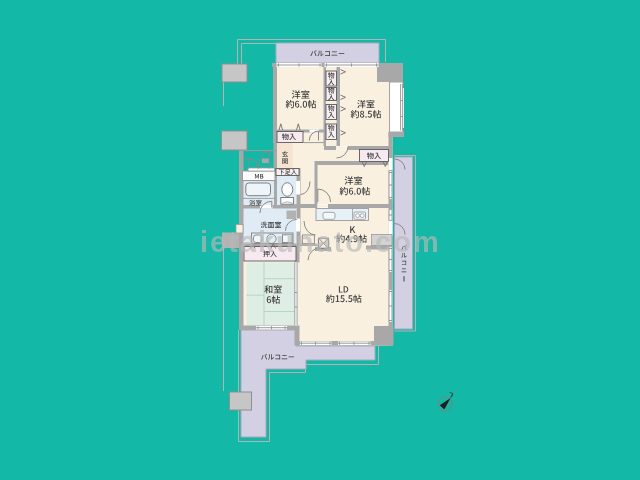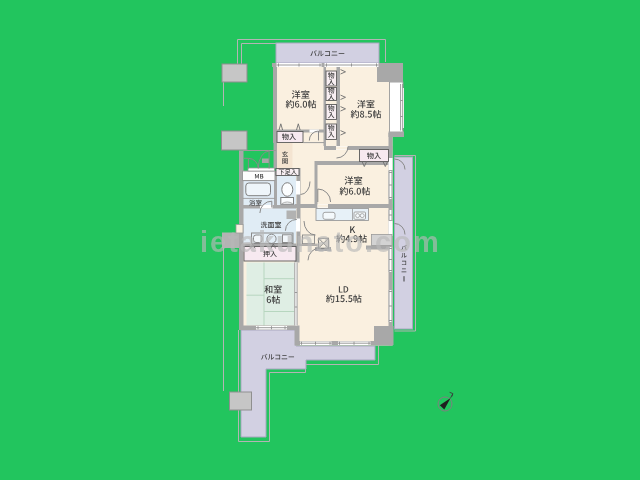--- a/index.html
+++ b/index.html
@@ -1,16 +1,16 @@
 <!DOCTYPE html>
 <html><head>
 <meta charset="utf-8">
 <style>
 html,body{margin:0;padding:0;background:#ffffff;}
-#wrap{position:relative;width:640px;height:480px;background:#22c55e;overflow:hidden;}
+#wrap{position:relative;width:640px;height:480px;background:#14b8a6;overflow:hidden;}
 svg{position:absolute;left:0;top:0;}
 text{font-family:"Liberation Sans",sans-serif;fill:#3c3c3c;}
 </style>
 </head>
 <body>
 <div id="wrap">
 <svg width="640" height="480" viewBox="0 0 640 480">
 
 <g stroke="#b4b4b4" stroke-width="1" fill="none">
   <path d="M237.5,64 V39.5 H385.5 V62"></path>

